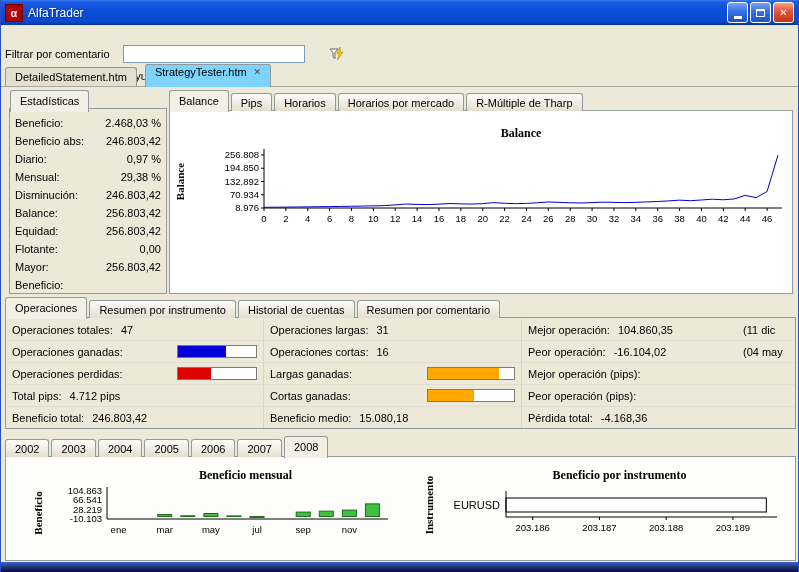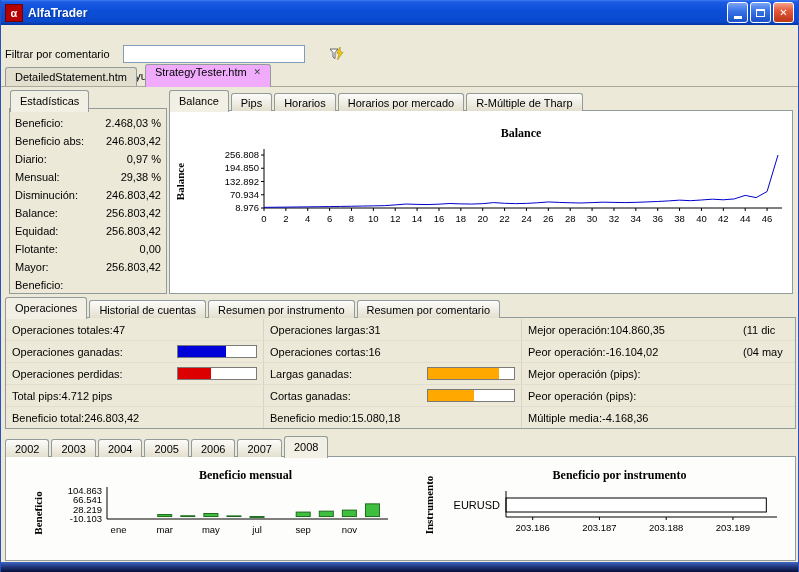--- a/index.html
+++ b/index.html
@@ -4,21 +4,21 @@
 <style>
   html,body{margin:0;padding:0;}
   body{font-family:"Liberation Sans",sans-serif;font-size:11px;color:#000;background:#777;}
   .window{position:relative;width:799px;height:572px;background:#ECE9D8;overflow:hidden;box-sizing:border-box;
           border-left:1px solid #2A50C0;border-right:1px solid #2A50C0;}
   
   .titlebar{position:absolute;left:0;top:0;right:0;height:25px;display:flex;align-items:center;padding:0 4px;box-sizing:border-box;
     background:linear-gradient(180deg,#3B7BF0 0%,#1C5BE4 8%,#0D4FD8 40%,#0A49CD 86%,#0535A0 100%);}
   .app-icon{width:16px;height:16px;background:#B40000;border:1px solid #6E0000;color:#fff;font-weight:bold;font-size:11px;
     display:flex;align-items:center;justify-content:center;margin-right:5px;}
-  .win-title{flex:1;color:#fff;font-weight:bold;font-size:12px;text-shadow:1px 1px 1px #00349C;}
+  .win-title{flex:1;color:#fff;font-weight:normal;font-size:12px;text-shadow:1px 1px 1px #00349C;}
   .win-buttons{display:flex;gap:2px;}
   .winbtn{width:21px;height:21px;border-radius:3px;border:1px solid #fff;box-sizing:border-box;color:#fff;
     display:flex;align-items:center;justify-content:center;font-size:10px;line-height:1;cursor:default;
     background:linear-gradient(180deg,#7AA4F5 0%,#3B76E8 40%,#1E55CC 90%);}
   .winbtn.close{background:linear-gradient(180deg,#F2A38B 0%,#E4583C 40%,#C13A1B 90%);}
   .glyph-min{width:8px;height:3px;background:#fff;margin-top:9px;}
   .glyph-max{width:9px;height:8px;border:1px solid #fff;border-top:2px solid #fff;box-sizing:border-box;}
   
   .menubar{position:absolute;left:0;top:25px;right:0;height:18px;display:flex;align-items:center;padding-left:4px;background:#ECE9D8;margin-top:42px;}
   .menu-item{padding:2px 8px;}
@@ -29,30 +29,30 @@
   
   .tab-strip{position:absolute;display:flex;align-items:flex-end;height:22px;z-index:3;}
   .tab{height:18px;box-sizing:border-box;display:flex;align-items:center;padding:0 9px;margin-right:2px;
     border:1px solid #919B9C;border-bottom:none;border-radius:3px 3px 0 0;
     background:linear-gradient(#FDFCFA,#E3DFCE);white-space:nowrap;}
   .tab.active{height:22px;background:#F2F0E4;margin-bottom:-1px;padding-bottom:1px;z-index:4;}
   .doc-strip{position:absolute;left:0;top:64px;right:0;height:23px;border-bottom:1px solid #ACA899;box-sizing:border-box;
     display:flex;align-items:flex-end;padding-left:4px;}
   .doctab{height:19px;box-sizing:border-box;display:flex;align-items:center;gap:7px;padding:0 9px;margin-right:8px;
     border:1px solid #919B9C;border-bottom:none;border-radius:3px 3px 0 0;background:#E3DFCE;}
-  .doctab.active{height:23px;background:#f0abfc;margin-bottom:-1px;padding-bottom:8px;}
+  .doctab.active{height:23px;background:#7dd3fc;margin-bottom:-1px;padding-bottom:8px;}
   .tabclose{font-size:9px;color:#444;}
   
   .panel{position:absolute;border:1px solid #919B9C;box-sizing:border-box;}
   .stats-panel{left:8px;top:108px;width:158px;height:186px;background:#ECE9D8;padding:5px 5px 0 5px;overflow:hidden;}
   .stat-row{display:flex;justify-content:space-between;height:18px;align-items:center;}
   .chart-panel{left:168px;top:110px;width:624px;height:184px;background:#fff;}
   .ops-panel{left:4px;top:317px;width:791px;height:112px;background:#ECE9D8;overflow:hidden;
     display:grid;grid-template-columns:258px 258px 1fr;grid-auto-rows:22px;padding-top:1px;}
-  .ops-cell{display:flex;align-items:center;padding:0 6px;box-sizing:border-box;border-bottom:1px solid #E2DECF;}
+  .ops-cell{display:flex;align-items:center;padding:0 6px;box-sizing:border-box;border-bottom:1px solid #E2DECF;gap:8px;}
   .ops-cell.c0,.ops-cell.c1{border-right:1px solid #D8D4C5;}
   .ops-label{white-space:nowrap;}
   .ops-value{flex:1;white-space:nowrap;}
   .ops-note{width:46px;padding-left:5px;white-space:nowrap;overflow:hidden;}
   .ops-bar{width:80px;height:13px;margin-left:auto;border:1px solid #7A7A7A;background:#fff;box-sizing:border-box;display:flex;}
   .ops-cell.c1 .ops-bar{width:88px;}
   .ops-bar-fill{height:100%;}
   .years-panel{left:4px;top:456px;width:791px;height:105px;background:#FDFDFB;}
   
   svg{position:absolute;}
@@ -232,22 +232,22 @@
         <line x1="597.063829787234" y1="97" x2="597.063829787234" y2="100" class="ct-line"></line>
         <text x="597.063829787234" y="111" class="ct-tick" text-anchor="middle">46</text>
         <line x1="94" y1="38" x2="94" y2="97" class="ct-line"></line>
         <line x1="94" y1="97" x2="612" y2="97" class="ct-line"></line>
         <polyline points="94,96.35330385099584 104.93617021276596,96.22499112301882 115.87234042553192,96.11806384970464 126.80851063829786,95.98975112172762 137.74468085106383,95.8614383937506 148.68085106382978,95.73312566577358 159.61702127659572,95.58342748313373 170.5531914893617,95.41234384583105 181.48936170212767,95.24126020852836 192.4255319148936,95.04879111656284 203.36170212765956,94.8563220245973 214.29787234042553,94.64246747796895 225.23404255319147,93.89397656476969 236.17021276595744,93.03855837825624 247.1063829787234,93.40211110752445 258.04255319148933,93.57319474482713 268.97872340425533,93.14548565157043 279.9148936170213,92.50392201168533 290.8510638297872,92.88886019561639 301.78723404255317,93.05994383291907 312.7234042553191,92.65362019432519 323.6595744680851,91.60573291584622 334.59574468085106,92.29006746505698 345.531914893617,92.63223473966235 356.46808510638294,92.39699473837115 367.40425531914894,91.7768165531489 378.3404255319149,90.96416927596114 389.2765957446809,91.39187836921786 400.2127659574468,91.7768165531489 411.1489361702128,91.99067109977727 422.0851063829787,91.60573291584622 433.02127659574467,91.1780238225895 443.9574468085106,91.39187836921786 454.8936170212766,91.60573291584622 465.82978723404256,91.34910745989218 476.7659574468085,90.92139836663546 487.70212765957444,90.49368927337873 498.63829787234044,89.89489654281932 509.57446808510633,89.12502017495723 520.5106382978723,89.68104199619097 531.4468085106382,88.99670744698021 542.3829787234042,88.18406016979245 553.3191489361702,88.78285290035186 564.2553191489362,87.92743471383841 575.1914893617021,84.37744923980762 586.1276595744681,86.6229219794054 597.063829787234,80.52806740049711 608,44" fill="none" stroke="#0000CC" stroke-width="1"></polyline>
       </svg>
   </div>
 
   <div class="tab-strip" id="opsTabs" style="left:4px;top:296px;">
       <div class="tab active">Operaciones</div>
+      <div class="tab">Resumen por instrumento</div>
       <div class="tab">Historial de cuentas</div>
-      <div class="tab">Resumen por instrumento</div>
       <div class="tab">Resumen por comentario</div>
     </div>
   <div class="panel ops-panel" id="opsGrid">
       <div class="ops-cell c0">
         <span class="ops-label">Operaciones totales:</span>
         <span class="ops-value">47</span>
       </div>
       <div class="ops-cell c1">
         <span class="ops-label">Operaciones largas:</span>
         <span class="ops-value">31</span>
@@ -306,21 +306,21 @@
       </div>
       <div class="ops-cell c0">
         <span class="ops-label">Beneficio total:</span>
         <span class="ops-value">246.803,42</span>
       </div>
       <div class="ops-cell c1">
         <span class="ops-label">Beneficio medio:</span>
         <span class="ops-value">15.080,18</span>
       </div>
       <div class="ops-cell c2">
-        <span class="ops-label">Múltiple media:</span>
+        <span class="ops-label">Pérdida total:</span>
         <span class="ops-value">-4.168,36</span>
         <span class="ops-note"></span>
       </div>
     </div>
 
   <div class="tab-strip" id="yearTabs" style="left:4px;top:435px;">
       <div class="tab">2002</div>
       <div class="tab">2003</div>
       <div class="tab">2004</div>
       <div class="tab">2005</div>

